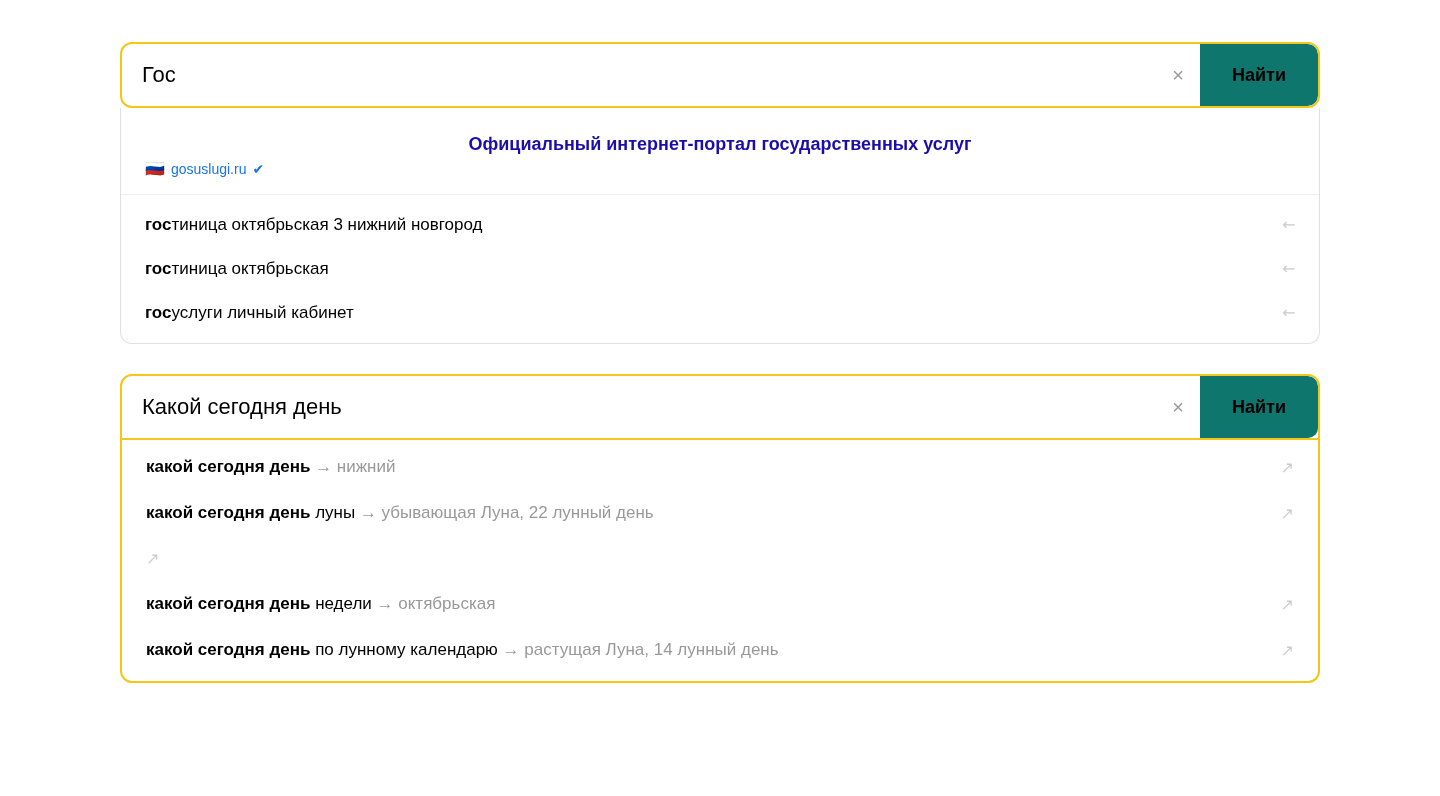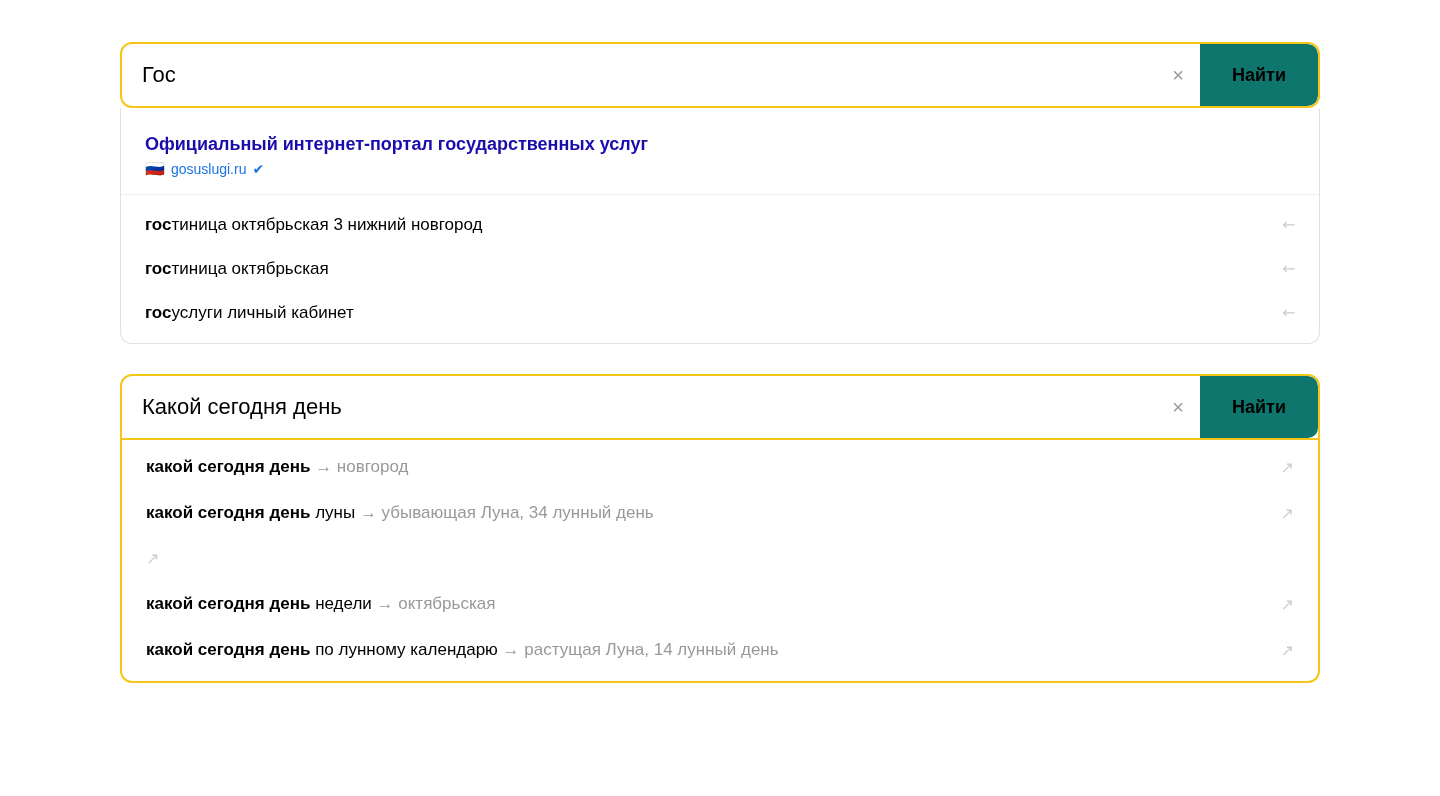--- a/index.html
+++ b/index.html
@@ -60,20 +60,21 @@
       white-space: nowrap;
     }
 
     
     .dropdown {
       border: 1px solid #e0e0e0;
       border-top: none;
       border-radius: 0 0 12px 12px;
       background: #fff;
       padding: 16px 0 8px 0;
+      text-align: center;
     }
 
     .featured-result {
       padding: 10px 24px 16px 24px;
       border-bottom: 1px solid #f0f0f0;
       margin-bottom: 8px;
     }
 
     .featured-link {
       color: #1a0dab;
@@ -221,27 +222,27 @@
 <div class="search-block-2">
   <div class="search-input-row-2">
     <input type="text" value="Какой сегодня день" style="">
     <button class="search-clear">×</button>
     <button class="search-btn">Найти</button>
   </div>
 
   <div class="dropdown-2">
     <div class="suggestion-item-2">
       <span>
-        <strong>какой сегодня день</strong> <span class="answer-text">→ новгород</span>
-      </span>
-      <span class="arrow-icon">↗</span>
-    </div>
-    <div class="suggestion-item-2">
-      <span>
-        <strong>какой сегодня день</strong> луны <span class="answer-text">→ убывающая Луна, 34 лунный день</span>
+        <strong>какой сегодня день</strong> <span class="answer-text">→ нижний</span>
+      </span>
+      <span class="arrow-icon">↗</span>
+    </div>
+    <div class="suggestion-item-2">
+      <span>
+        <strong>какой сегодня день</strong> луны <span class="answer-text">→ убывающая Луна, 22 лунный день</span>
       </span>
       <span class="arrow-icon">↗</span>
     </div>
     <div class="suggestion-item-2">
       <span class="arrow-icon">↗</span>
     </div>
     <div class="suggestion-item-2">
       <span>
         <strong>какой сегодня день</strong> недели <span class="answer-text">→ октябрьская</span>
       </span>

